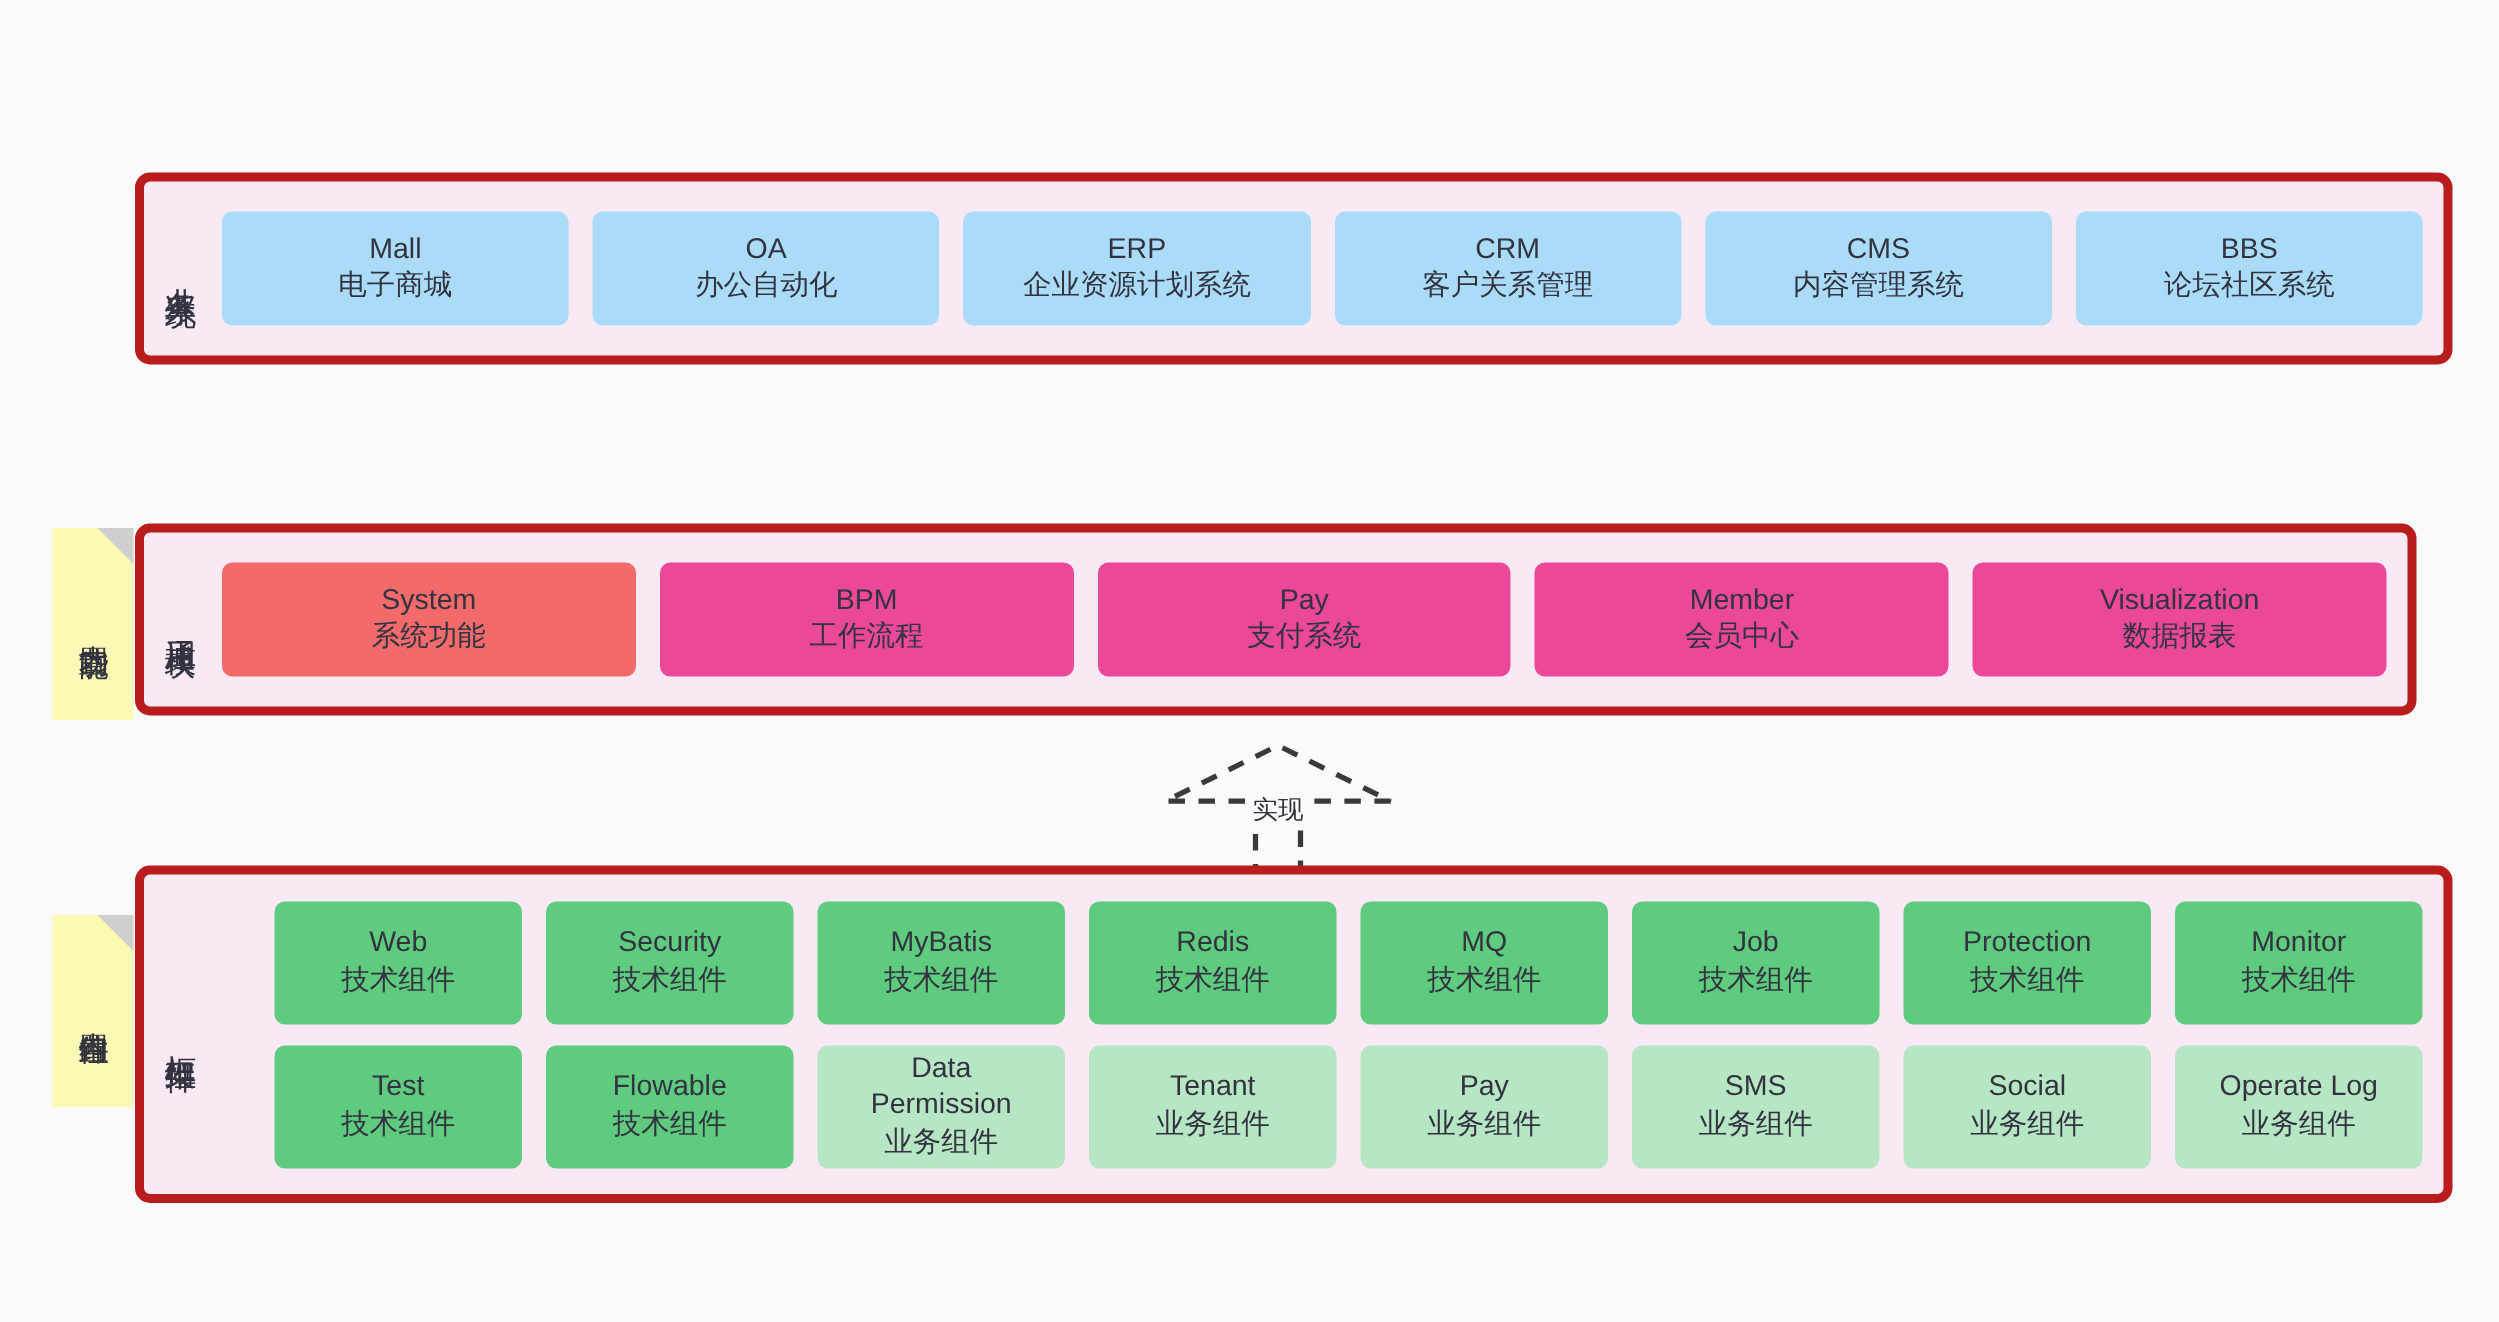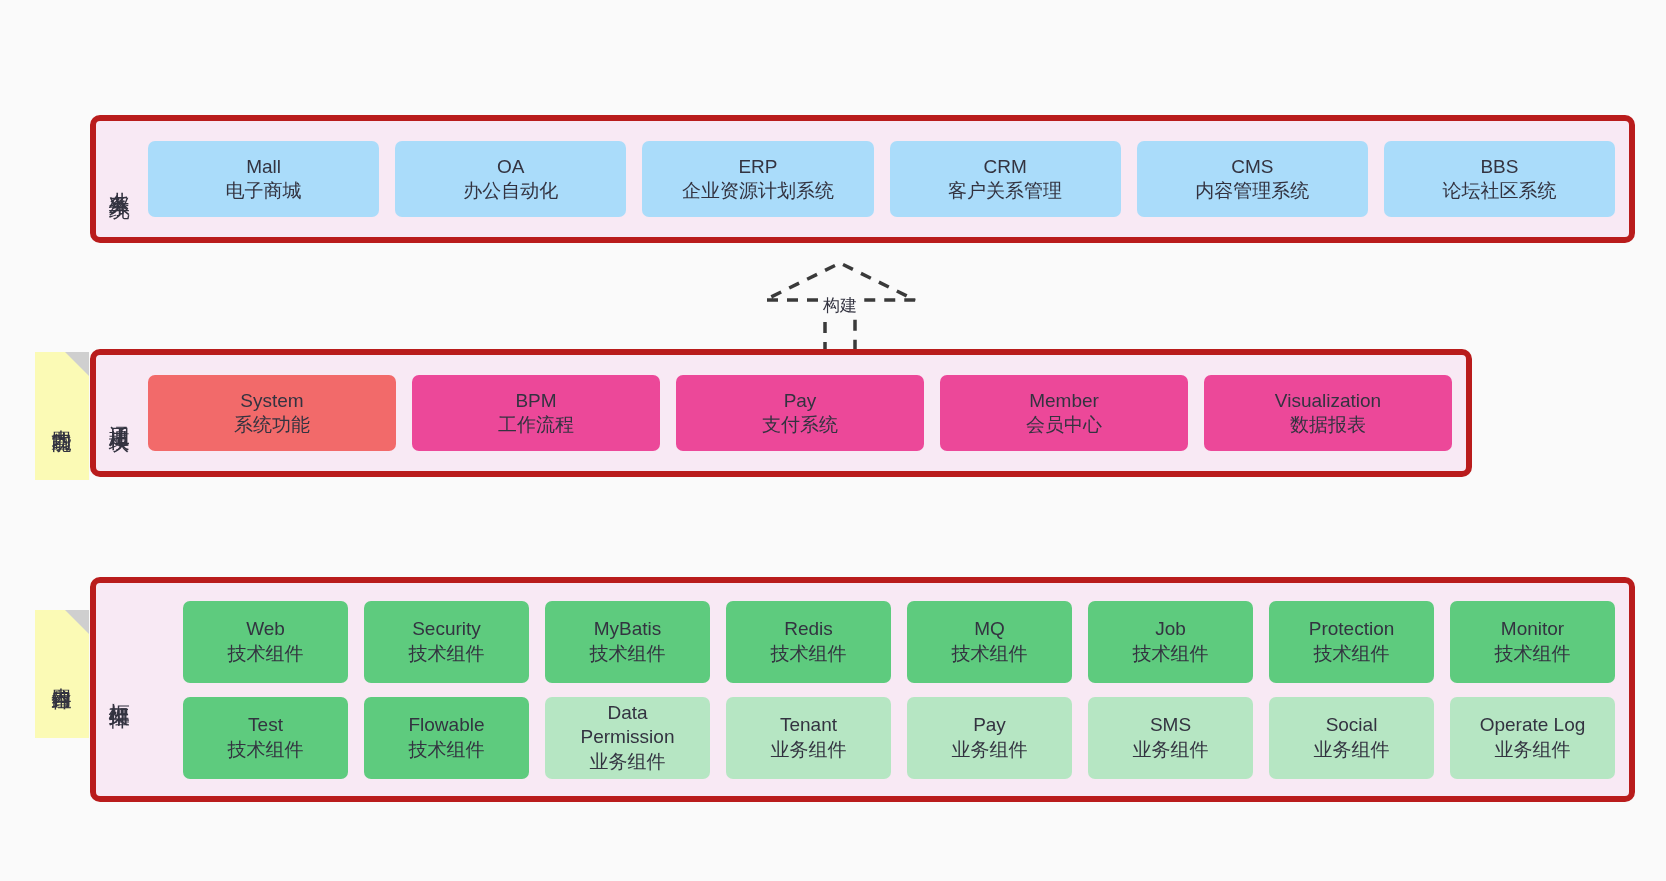--- a/index.html
+++ b/index.html
@@ -163,60 +163,60 @@
           <span class="t2">内容管理系统</span>
         </div>
         <div class="card c-blue" style="height:76px;">
           <span class="t1">BBS</span>
           <span class="t2">论坛社区系统</span>
         </div>
       </div>
     </div>
   </div>
 
-  <div class="connector" style="left:760px; top:258px;">
+
+  <div class="note" style="left:35px; top:352px; width:54px; height:128px;">
+    <span class="fold"></span>
+    <span>内置功能</span>
+  </div>
+
+  <div class="layer" id="layer-common" style="left:90px; top:349px; width:1521px; height:128px;">
+    <div class="layer-title">通用模块</div>
+    <div class="layer-body">
+      <div class="row">
+        <div class="card c-red" style="height:76px;">
+          <span class="t1">System</span>
+          <span class="t2">系统功能</span>
+        </div>
+        <div class="card c-pink" style="height:76px;">
+          <span class="t1">BPM</span>
+          <span class="t2">工作流程</span>
+        </div>
+        <div class="card c-pink" style="height:76px;">
+          <span class="t1">Pay</span>
+          <span class="t2">支付系统</span>
+        </div>
+        <div class="card c-pink" style="height:76px;">
+          <span class="t1">Member</span>
+          <span class="t2">会员中心</span>
+        </div>
+        <div class="card c-pink" style="height:76px;">
+          <span class="t1">Visualization</span>
+          <span class="t2">数据报表</span>
+        </div>
+      </div>
+    </div>
+  </div>
+
+  <div class="connector" style="left:772px; top:492px;">
     <svg width="160" height="100" viewBox="0 0 160 100" aria-hidden="true">
       <path d="M 65 95 L 65 42 L 5 42 L 80 5 L 155 42 L 95 42 L 95 95" fill="none" stroke="#3a3a3a" stroke-width="3.5" stroke-dasharray="11 9" stroke-linejoin="miter"></path>
     </svg>
-    <span class="conn-label">构建</span>
-  </div>
-
-  <div class="note" style="left:35px; top:352px; width:54px; height:128px;">
-    <span class="fold"></span>
-    <span>内置功能</span>
-  </div>
-
-  <div class="layer" id="layer-common" style="left:90px; top:349px; width:1382px; height:128px;">
-    <div class="layer-title">通用模块</div>
-    <div class="layer-body">
-      <div class="row">
-        <div class="card c-red" style="height:76px;">
-          <span class="t1">System</span>
-          <span class="t2">系统功能</span>
-        </div>
-        <div class="card c-pink" style="height:76px;">
-          <span class="t1">BPM</span>
-          <span class="t2">工作流程</span>
-        </div>
-        <div class="card c-pink" style="height:76px;">
-          <span class="t1">Pay</span>
-          <span class="t2">支付系统</span>
-        </div>
-        <div class="card c-pink" style="height:76px;">
-          <span class="t1">Member</span>
-          <span class="t2">会员中心</span>
-        </div>
-        <div class="card c-pink" style="height:76px;">
-          <span class="t1">Visualization</span>
-          <span class="t2">数据报表</span>
-        </div>
-      </div>
-    </div>
-  </div>
-
+    <span class="conn-label">实现</span>
+  </div>
 
   <div class="note" style="left:35px; top:610px; width:54px; height:128px;">
     <span class="fold"></span>
     <span>内置组件</span>
   </div>
 
   <div class="layer" id="layer-framework" style="left:90px; top:577px; width:1545px; height:225px;gap:35px;">
     <div class="layer-title">框架组件</div>
     <div class="layer-body">
 

